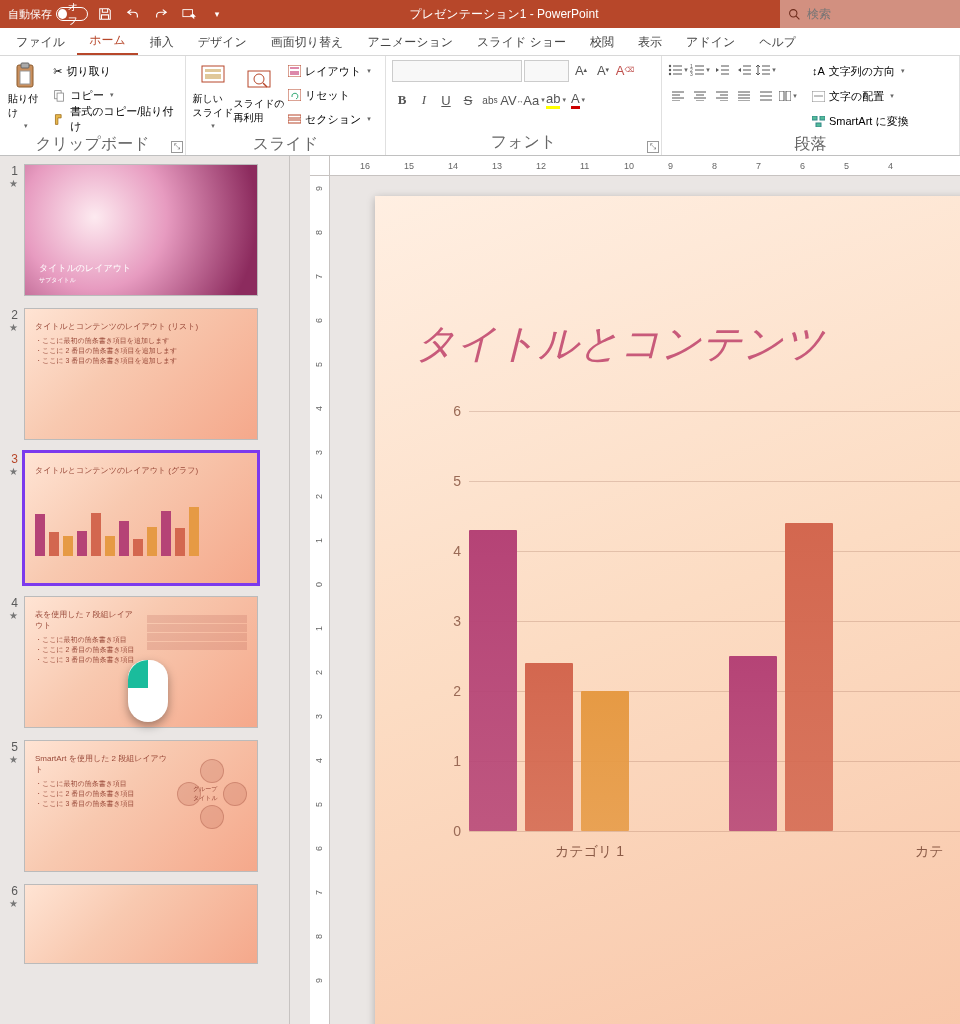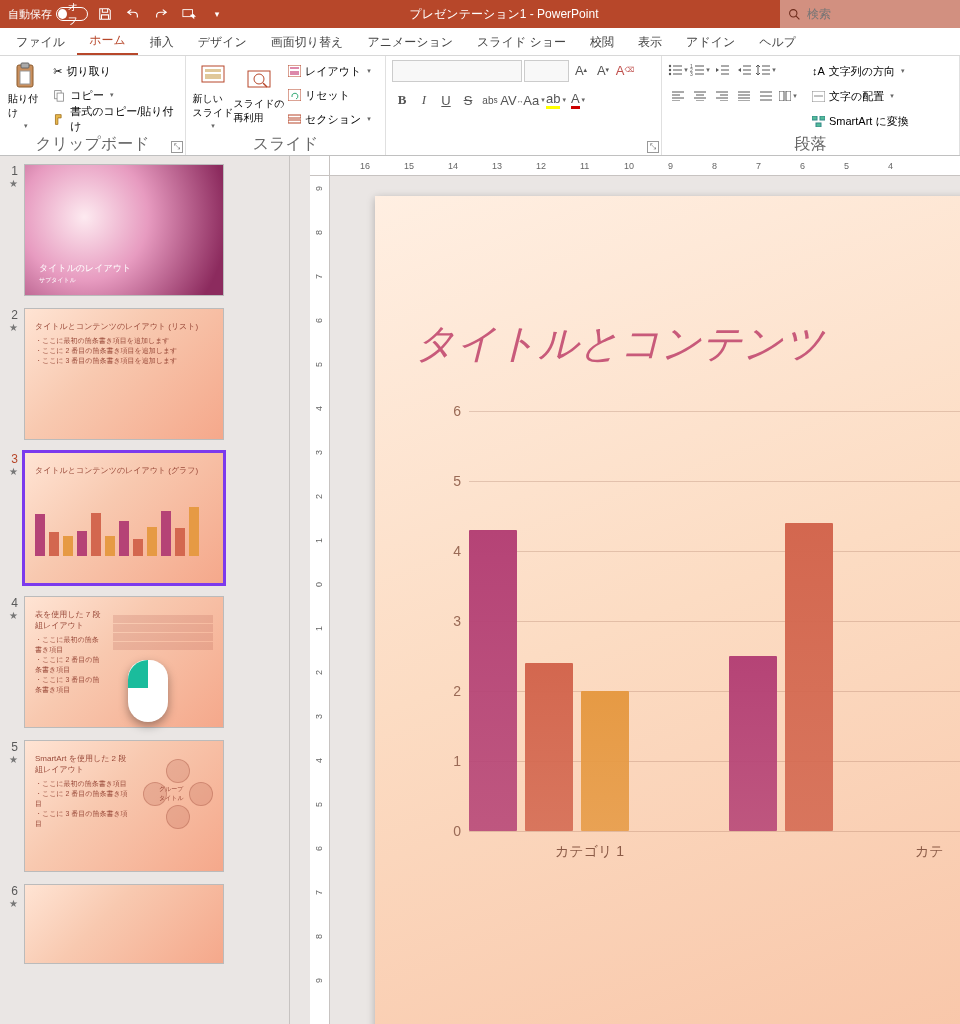--- a/index.html
+++ b/index.html
@@ -42,21 +42,21 @@
   .rb-btn.serif { font-family: "Times New Roman", serif; }
   .rb-btn.small { font-size: 10px; }
   .drop::after { content: "▾"; font-size: 7px; margin-left: 2px; color: #666; }
 
   
   .workspace { display: flex; height: 868px; }
   .thumbs { width: 290px; background: #eae6e4; overflow-y: auto; border-right: 1px solid #c7c3c1; }
   .thumb-row { display: flex; padding: 8px 10px 4px 6px; gap: 6px; }
   .thumb-num { width: 12px; text-align: right; font-size: 12px; color: #5a5a5a; }
   .thumb-num .star { font-size: 10px; color: #777; display: block; }
-  .thumb { width: 200px; height: 132px; background: linear-gradient(135deg,#ffe4d4,#f8c9b0 40%,#f5a88b); border: 1px solid #bbb; position: relative; overflow: hidden; font-size: 7px; color: #9a4a3a; padding: 12px 10px; }
+  .thumb { width: 234px; height: 132px; background: linear-gradient(135deg,#ffe4d4,#f8c9b0 40%,#f5a88b); border: 1px solid #bbb; position: relative; overflow: hidden; font-size: 7px; color: #9a4a3a; padding: 12px 10px; }
   .thumb.sel { outline: 3px solid #7c3aed; outline-offset: -1px; }
   .thumb-row + .thumb-row .thumb { height: 132px; }
   .thumb1 { background: radial-gradient(circle at 30% 40%,#fdeaf0,#e79bc0 40%,#8c2b5e 90%); color: #fff; }
   .thumb-title { font-size: 8px; margin-bottom: 4px; }
   .thumb-bars { display: flex; align-items: flex-end; gap: 4px; height: 70px; margin-top: 10px; }
   .tb { width: 10px; }
   .thumb-table { width: 100px; margin-top: 6px; }
   .thumb-table div { height: 8px; background: rgba(180,90,80,.2); margin-bottom: 1px; }
   .smart-circle { width: 70px; height: 70px; position: relative; margin: 6px auto 0; }
   .sc { width: 24px; height: 24px; border-radius: 50%; background: rgba(200,120,100,.3); position: absolute; border: 1px solid rgba(170,90,70,.4); }
@@ -272,20 +272,21 @@
         <div class="rb-btn">AV<span style="font-size:7px">↔</span></div>
         <div class="rb-btn drop">Aa</div>
         <div class="rb-btn drop">
             <span style="border-bottom:3px solid #ff0">ab</span>
           </div>
         <div class="rb-btn drop">
             <span style="border-bottom:3px solid #c00">A</span>
           </div>
       </div>
     </div>
+    <div class="group-label">フォント</div>
     <div class="dlg-launcher">⤡</div>
   </div>
 
   <div class="group" style="flex:1">
     <div class="group-body">
       <div class="col" style="gap:6px">
         <div class="btn-row">
           <div class="rb-btn drop">
               <svg width="14" height="12">
                 <circle cx="2" cy="2" r="1.2" fill="#555"></circle>

